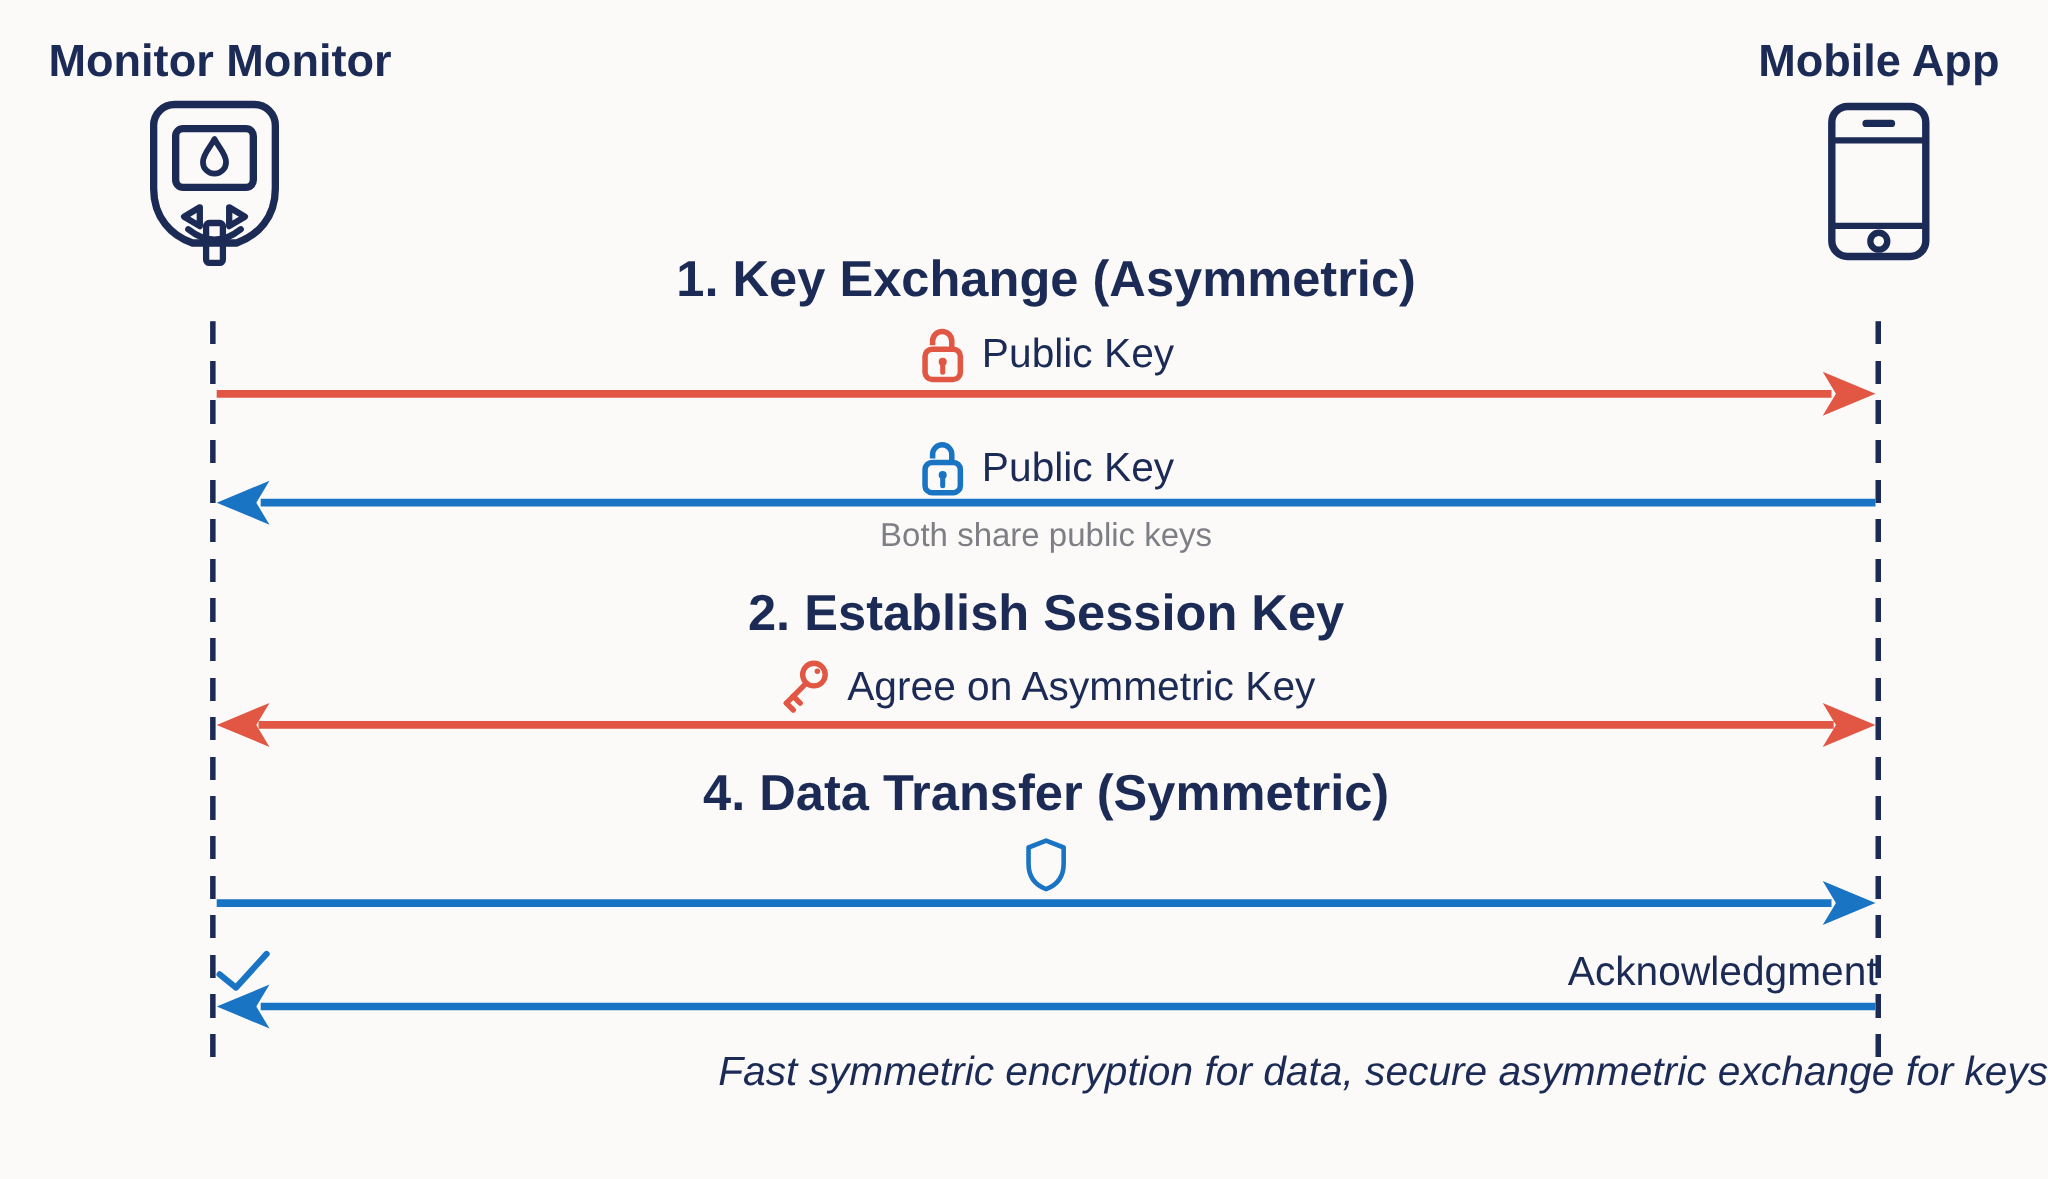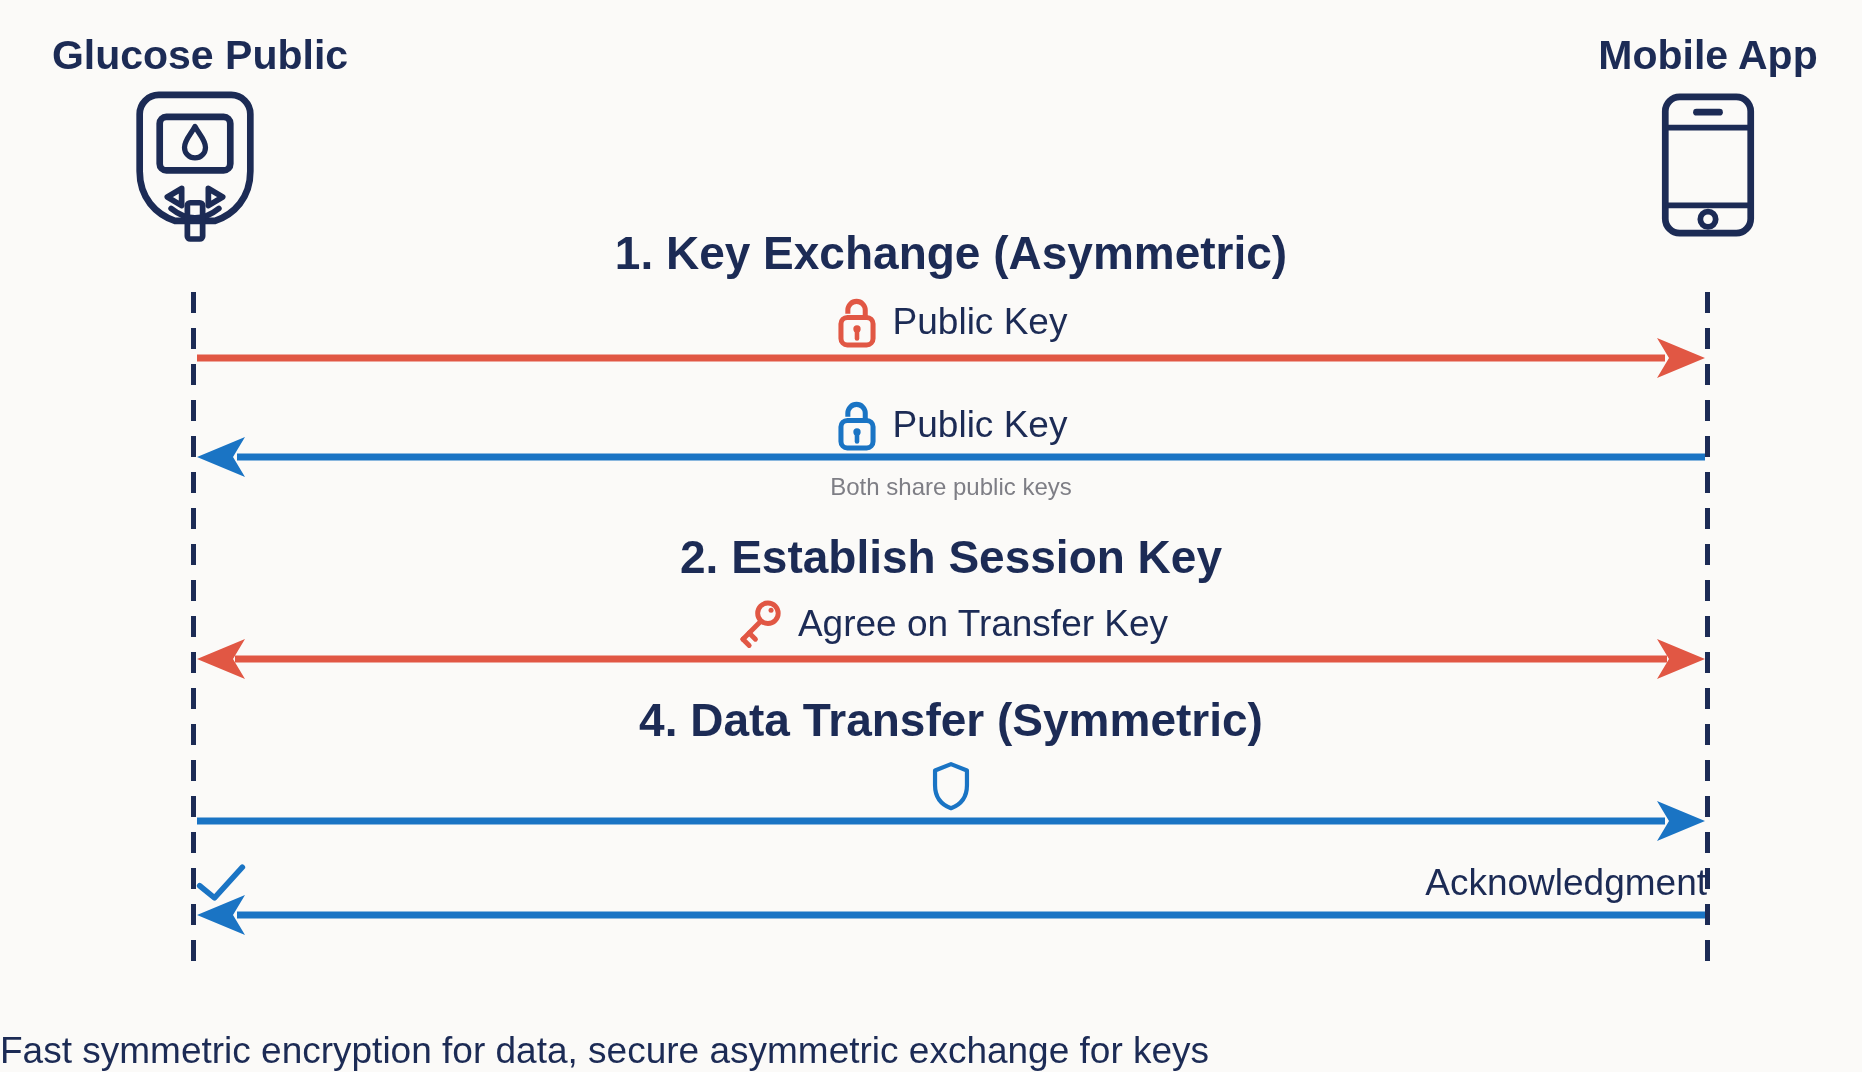--- a/index.html
+++ b/index.html
@@ -16,38 +16,38 @@
   .actor-icon.phone{left:1660px; top:92px;}
 
   .lifeline{position:absolute; top:292px; height:682px; width:5px;
             background:repeating-linear-gradient(to bottom, var(--navy) 0 21px, transparent 21px 36px);}
   .lifeline.left{left:191px;}
   .lifeline.right{left:1705px;}
 
   .row{position:absolute; left:195px; width:1512px; display:flex; justify-content:center; align-items:center;}
   .section-title{font-size:46px; font-weight:bold; color:var(--navy);}
   .message-label{font-size:37px; color:var(--navy); gap:14px;}
-  .note-text{font-size:24px; color:var(--gray);}
+  .note-text{font-size:30px; color:var(--gray);}
 
   .arrow{position:absolute; left:195px; width:1512px; height:44px;}
   .red{color:var(--red);}
   .blue{color:var(--blue);}
 
-  .caption{position:absolute; left:0; top:1030px; width:100%; text-align:left;
-           font-size:37px; color:var(--navy);}
+  .caption{position:absolute; left:0; top:953px; width:100%; text-align:right;
+           font-size:37px; font-style:italic; color:var(--navy);}
 
   svg{display:block;}
   .msg-icon{flex:0 0 auto;}
 </style>
 </head>
 <body>
 
 <div class="stage">
 
-  <div class="actor-title left">Glucose Public</div>
+  <div class="actor-title left">Monitor Monitor</div>
   <div class="actor-title right">Mobile App</div>
 
   <div class="actor-icon meter">
     <svg width="124" height="153" viewBox="0 0 130 160" fill="none" stroke="#1c2b55" stroke-width="7">
       <path d="M27 5 H103 A20 20 0 0 1 123 25 V85 C123 113 106 130 86 137 H44 C24 130 7 113 7 85 V25 A20 20 0 0 1 27 5 Z"></path>
       <rect x="28" y="28" width="74" height="56" rx="7"></rect>
       <path d="M65 38 C61 46 54 52 54 60 A11 11 0 0 0 76 60 C76 52 69 46 65 38 Z" stroke-width="5.5" stroke-linejoin="round"></path>
       <path d="M51 103 L36 112 L51 121 Z" stroke-width="6" stroke-linejoin="round"></path>
       <path d="M79 103 L94 112 L79 121 Z" stroke-width="6" stroke-linejoin="round"></path>
       <path d="M40 124 Q65 144 90 124" stroke-width="6" stroke-linecap="round"></path>
@@ -115,21 +115,21 @@
   <div class="row message-label" style="top:596px; height:56px;">
     <span class="msg-icon red">
       <svg width="50" height="56" viewBox="0 0 56 60" stroke="currentColor" fill="none">
         <circle cx="38" cy="18" r="11.5" stroke-width="5.5"></circle>
         <circle cx="41.5" cy="14.5" r="2.8" fill="currentColor" stroke="none"></circle>
         <path d="M30 27 L10 47" stroke-width="5.5" stroke-linecap="round"></path>
         <path d="M17 40 L24 47" stroke-width="5.5" stroke-linecap="round"></path>
         <path d="M10 47 L17 54" stroke-width="5.5" stroke-linecap="round"></path>
       </svg>
     </span>
-    <span>Agree on Transfer Key</span>
+    <span>Agree on Asymmetric Key</span>
   </div>
 
   <div class="arrow red" style="top:637px;">
     <svg width="1512" height="44" viewBox="0 0 1512 44">
       <line x1="40" y1="22" x2="1472" y2="22" stroke="currentColor" stroke-width="7"></line>
       <polygon points="2,22 50,2 38,22 50,42" fill="currentColor"></polygon>
       <polygon points="1510,22 1462,2 1474,22 1462,42" fill="currentColor"></polygon>
     </svg>
   </div>
 

